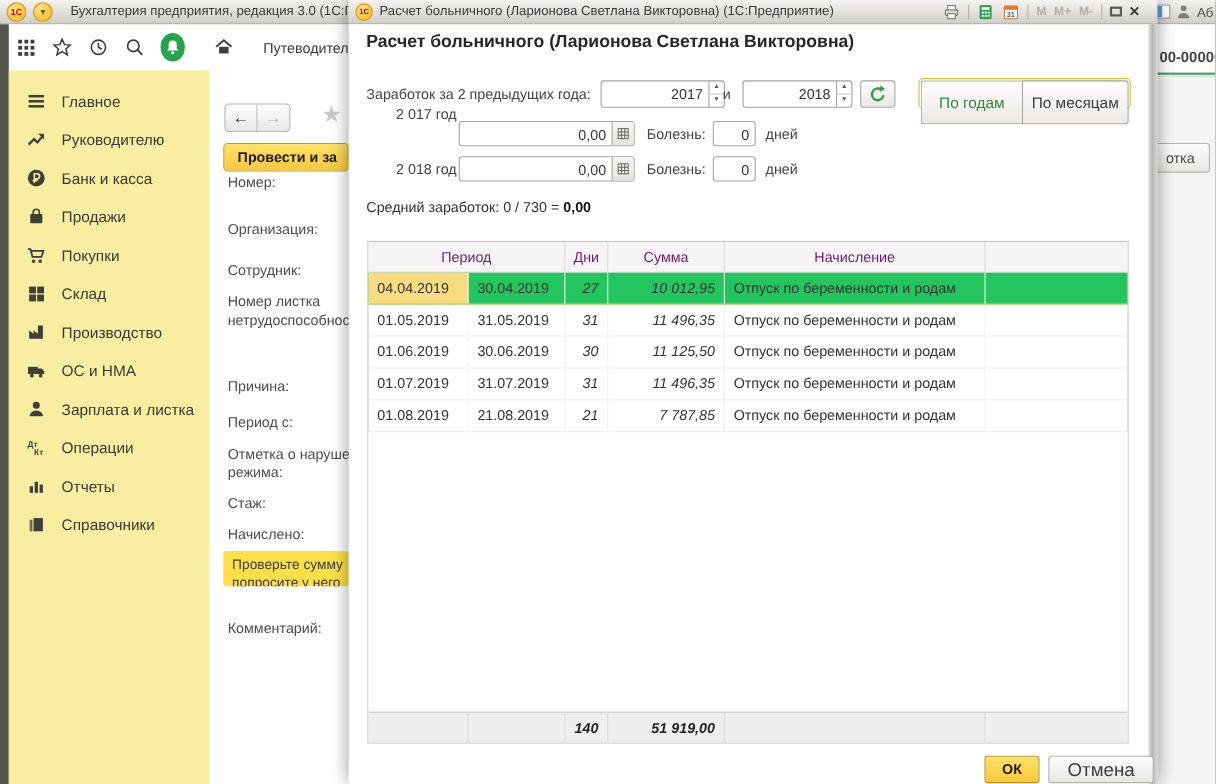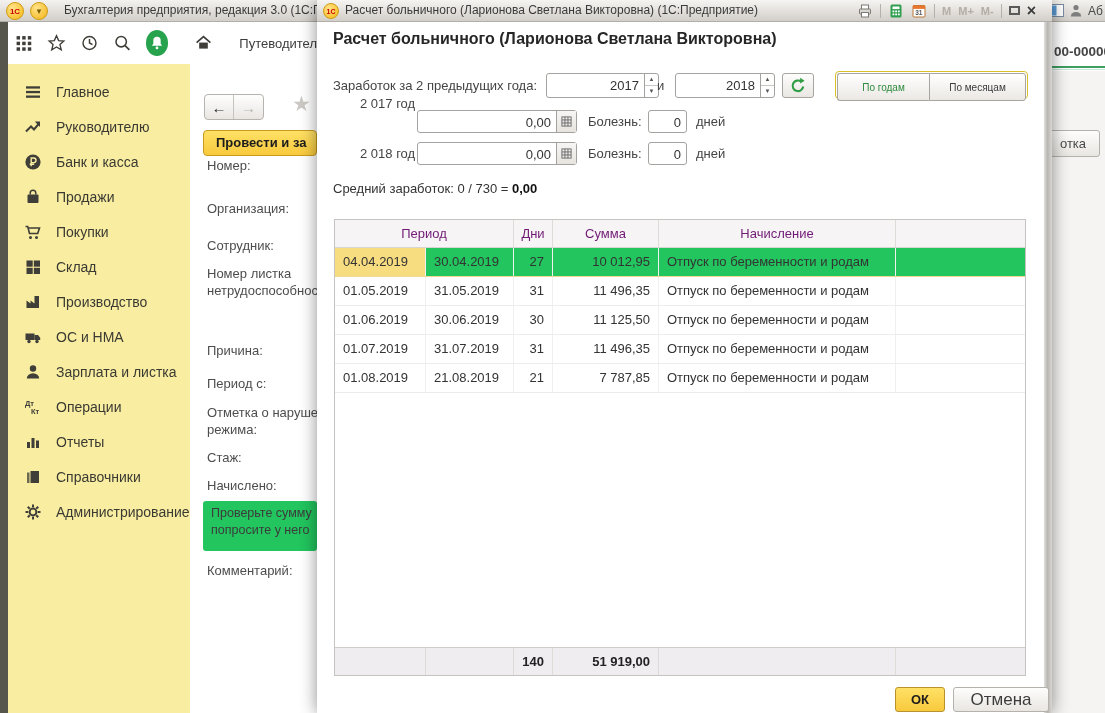--- a/index.html
+++ b/index.html
@@ -38,21 +38,21 @@
   .navbtns { position:absolute; left:14px; top:30px; display:flex; border:1px solid #b7b3ae; border-radius:4px; overflow:hidden;
     background:linear-gradient(#fefefe,#e9e6e2); }
   .navbtn { width:29px; height:24px; display:flex; align-items:center; justify-content:center; font-size:15px; }
   .navbtn.back { color:#2f2f2f; border-right:1px solid #c6c2bd; }
   .navbtn.fwd { color:#b7b3ae; }
   .fav-star { position:absolute; left:102px; top:28px; font-size:21px; color:#ccc9c4; }
   .post-btn { position:absolute; left:13px; top:66px; right:0; height:26px; line-height:24px;
     background:linear-gradient(#ffe165,#f8c93d); border:1px solid #c99b1d; border-radius:4px;
     font-weight:bold; font-size:13px; color:#1c1c1c; padding-left:12px; white-space:nowrap; overflow:hidden; }
   .flabel { position:absolute; left:17px; font-size:13px; color:#4d4d4d; white-space:nowrap; line-height:17px; }
-  .warn-box { position:absolute; left:13px; top:437px; right:0; height:50px; background:#22c55e; border-radius:3px;
+  .warn-box { position:absolute; left:13px; top:437px; right:0; height:32px; background:#fde047; border-radius:3px;
     padding:4px 0 0 8px; font-size:12.5px; color:#3c3c3c; line-height:17px; white-space:nowrap; overflow:hidden; }
 
   
   .bg-right { position:absolute; left:1052px; top:22px; width:53px; height:691px; background:#fff; overflow:hidden; }
   .bg-right .docnum { position:absolute; left:2px; top:22px; font-size:13.5px; font-weight:bold; color:#444; white-space:nowrap; }
   .bg-right .gline1 { position:absolute; left:0; top:44px; width:53px; height:2px; background:#3f9e63; }
   .bg-right .gline2 { position:absolute; left:0; top:47px; width:53px; height:1px; background:#c5e6d2; }
   .bg-right .lower { position:absolute; left:0; top:49px; width:53px; bottom:0; background:#f5f4f2; }
   .frag-btn { position:absolute; left:-6px; top:108px; width:54px; height:27px; border:1px solid #b5b2ae; border-radius:3px;
     background:linear-gradient(#fdfdfc,#e9e6e2); font-size:13px; color:#4a4a4a; text-align:center; line-height:25px; }
@@ -81,39 +81,39 @@
   .spin { width:14px; border-left:1px solid #a3a29f; display:flex; flex-direction:column; }
   .spin span { flex:1; font-size:6px; color:#555; text-align:center; line-height:11px; }
   .spin span:first-child { border-bottom:1px solid #c9c7c4; }
   .calc-btn { width:20px; border-left:1px solid #a3a29f; background:linear-gradient(#f7f5f3,#e7e4e0);
     display:flex; align-items:center; justify-content:center; }
 
   .refresh-btn { position:absolute; left:465px; top:73px; width:32px; height:25px; border:1px solid #a8a5a1; border-radius:3px;
     background:linear-gradient(#fdfdfc,#eae7e3); display:flex; align-items:center; justify-content:center; }
   .toggle-group { position:absolute; left:518px; top:71px; height:28px; border:1px solid #d9c02a; border-radius:4px;
     padding:1px; display:flex; background:#fff; }
-  .toggle-btn { height:28px; border:1px solid #a8a5a1; background:linear-gradient(#ffffff,#ebe8e4);
-    font-size:10px; display:flex; align-items:center; justify-content:center; }
+  .toggle-btn { height:40px; border:1px solid #a8a5a1; background:linear-gradient(#ffffff,#ebe8e4);
+    font-size:14px; display:flex; align-items:center; justify-content:center; }
   .toggle-btn.years { width:92px; border-radius:3px 0 0 3px; color:#2e8b3d; border-right:none; }
   .toggle-btn.months { width:97px; border-radius:0 3px 3px 0; color:#3c3c3c; }
 
   .avg-line { position:absolute; left:16px; top:181px; font-size:13px; color:#333; }
   .avg-line b { color:#111; }
 
   
   .sick-table { position:absolute; left:17px; top:219px; width:692px; height:457px; border:1px solid #c6c3c0;
     display:flex; flex-direction:column; background:#fff; }
   .t-head { display:grid; grid-template-columns:179px 39px 106px 237px 1fr; height:28px;
     background:#f7f4f6; border-bottom:1px solid #d8d5d2; }
   .t-head div { font-size:13px; color:#701a75; text-align:center; line-height:27px; border-right:1px solid #dedbd8; overflow:hidden; }
   .t-head div:last-child { border-right:none; }
   .t-row { display:grid; grid-template-columns:91px 88px 39px 106px 237px 1fr; height:29px; border-bottom:1px solid #ececec; }
   .t-row div { font-size:13px; color:#333; line-height:28px; padding:0 8px; border-right:1px solid #f1f0ee; white-space:nowrap; overflow:hidden; }
   .t-row div:last-child { border-right:none; }
-  .c-num { text-align:right; }
+  .c-num { text-align:right;font-style:italic; }
   .t-row.selected { background:#22c55e; border-bottom:1px solid #ecd98f; }
   .t-row.selected div:first-child { background:#f7dc80; }
   .t-fill { flex:1; background:#fff; }
   .t-foot { display:grid; grid-template-columns:91px 88px 39px 106px 237px 1fr; height:28px;
     background:#efedef; border-top:1px solid #cfccc9; }
   .t-foot div { font-size:13px; font-weight:bold; color:#222; line-height:27px; padding:0 8px; border-right:1px solid #dedbd8; }
   .t-foot div:last-child { border-right:none; }
 
   .ok-btn { position:absolute; left:578px; top:687px; width:50px; height:25px;
     background:linear-gradient(#ffe165,#f8c93d); border:1px solid #b8922a; border-radius:3px;
@@ -277,36 +277,20 @@
         </svg>
       <span class="lbl">Отчеты</span>
     </div>
     <div class="side-item">
       <svg class="ic" width="18" height="18" viewBox="0 0 18 18">
           <rect x="3" y="4.5" width="2.5" height="10.5" fill="#3f3e38" opacity="0.75"></rect>
           <rect x="6.5" y="3" width="8.5" height="12" fill="#3f3e38"></rect>
         </svg>
       <span class="lbl">Справочники</span>
     </div>
-    <div class="side-item">
-      <svg class="ic" width="18" height="18" viewBox="0 0 18 18">
-          <circle cx="9" cy="9" r="3.4" fill="none" stroke="#3f3e38" stroke-width="2"></circle>
-          <g stroke="#3f3e38" stroke-width="2">
-            <line x1="9" y1="1.5" x2="9" y2="4.3"></line>
-            <line x1="9" y1="13.7" x2="9" y2="16.5"></line>
-            <line x1="1.5" y1="9" x2="4.3" y2="9"></line>
-            <line x1="13.7" y1="9" x2="16.5" y2="9"></line>
-            <line x1="3.8" y1="3.8" x2="5.8" y2="5.8"></line>
-            <line x1="12.2" y1="12.2" x2="14.2" y2="14.2"></line>
-            <line x1="3.8" y1="14.2" x2="5.8" y2="12.2"></line>
-            <line x1="12.2" y1="5.8" x2="14.2" y2="3.8"></line>
-          </g>
-        </svg>
-      <span class="lbl">Администрирование</span>
-    </div>
   </div>
 
   <div class="form-panel">
     <div class="navbtns">
       <div class="navbtn back">←</div>
       <div class="navbtn fwd">→</div>
     </div>
     <div class="fav-star">★</div>
     <div class="post-btn">Провести и за</div>
 

